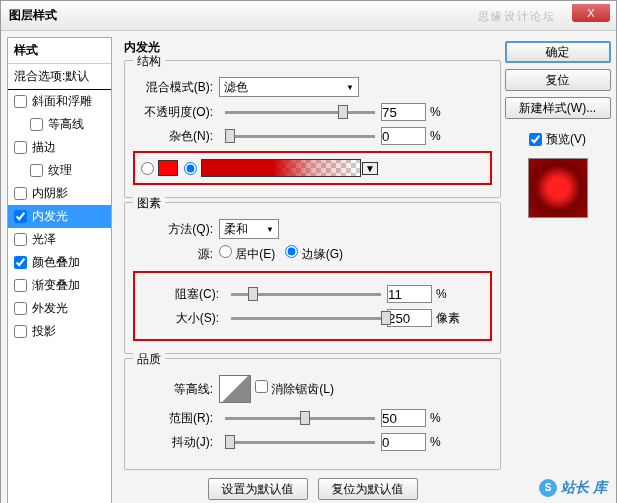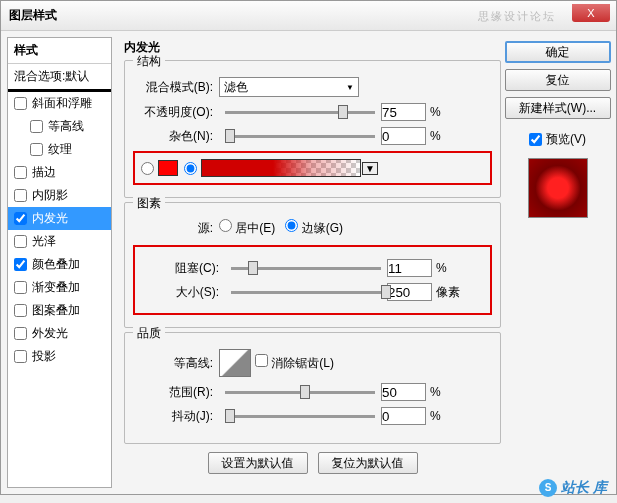--- a/index.html
+++ b/index.html
@@ -5,21 +5,21 @@
 * { box-sizing: border-box; margin: 0; padding: 0; }
 body { font-family: "Microsoft YaHei", SimSun, sans-serif; font-size: 12px; background: #f0f0f0; width: 617px; height: 503px; overflow: hidden; position: relative; }
 .dialog { width: 617px; background: #f4f4f4; border: 1px solid #999; }
 .titlebar { height: 30px; background: linear-gradient(#fdfdfd, #e8e8e8); display: flex; align-items: center; padding: 0 8px; border-bottom: 1px solid #ccc; position: relative; }
 .titlebar .title { font-weight: bold; }
 .close-btn { position: absolute; right: 6px; top: 3px; width: 38px; height: 18px; background: linear-gradient(#e07070, #c83030); color: #fff; text-align: center; border-radius: 0 0 3px 3px; font-size: 11px; line-height: 18px; cursor: pointer; }
 .watermark-top { position: absolute; right: 60px; top: 8px; color: #bbb; font-size: 11px; letter-spacing: 2px; }
 .content { display: flex; padding: 6px; }
 .sidebar { width: 105px; border: 1px solid #aaa; background: #fff; margin-right: 8px; }
 .sidebar-header { padding: 4px 6px; border-bottom: 1px solid #ccc; font-weight: bold; }
-.sidebar-sub { padding: 4px 6px; border-bottom: 3px solid #000000; }
+.sidebar-sub { padding: 4px 6px; border-bottom: 1px solid #000000; }
 .sidebar-item { display: flex; align-items: center; padding: 3px 6px; cursor: pointer; }
 .sidebar-item.selected { background: #3399ff; color: #fff; }
 .sidebar-item input[type=checkbox] { margin-right: 5px; }
 .sidebar-item.indent { padding-left: 22px; }
 .main { flex: 1; position: relative; }
 .main-title { font-weight: bold; margin: 2px 0 4px 4px; }
 .group { border: 1px solid #bbb; border-radius: 2px; margin: 4px; padding: 10px 8px 12px 8px; position: relative; }
 .group-title { position: absolute; top: -8px; left: 8px; background: #f4f4f4; padding: 0 4px; }
 .row { display: flex; align-items: center; margin: 6px 0; }
 .row-label { width: 80px; text-align: right; margin-right: 6px; }
@@ -64,51 +64,47 @@
       <div class="sidebar-sub">混合选项:默认</div>
       <div id="sidebar-items">
           <div class="sidebar-item">
             <input type="checkbox" style="">
             <span>斜面和浮雕</span>
           </div>
           <div class="sidebar-item indent">
             <input type="checkbox" style="">
             <span>等高线</span>
           </div>
+          <div class="sidebar-item">
+            <input type="checkbox" style="">
+            <span>描边</span>
+          </div>
           <div class="sidebar-item indent">
             <input type="checkbox" style="">
             <span>纹理</span>
-          </div>
-          <div class="sidebar-item">
-            <input type="checkbox" style="">
-            <span>描边</span>
           </div>
           <div class="sidebar-item">
             <input type="checkbox" style="">
             <span>内阴影</span>
           </div>
           <div class="sidebar-item selected">
             <input type="checkbox" checked="" style="">
             <span>内发光</span>
           </div>
           <div class="sidebar-item">
             <input type="checkbox" style="">
             <span>光泽</span>
           </div>
           <div class="sidebar-item">
             <input type="checkbox" checked="" style="">
             <span>颜色叠加</span>
           </div>
           <div class="sidebar-item">
             <input type="checkbox" style="">
             <span>渐变叠加</span>
-          </div>
-          <div class="sidebar-item">
-            <input type="checkbox" style="">
-            <span>图案叠加</span>
           </div>
           <div class="sidebar-item">
             <input type="checkbox" style="">
             <span>外发光</span>
           </div>
           <div class="sidebar-item">
             <input type="checkbox" style="">
             <span>投影</span>
           </div>
         </div>
@@ -150,20 +146,26 @@
           </label>
           <label class="radio-swatch">
             <input type="radio" name="glowcolor" checked="" style="">
             <span class="gradient-swatch"></span>
           </label>
         </div>
       </div>
 
       <div class="group">
         <span class="group-title">图素</span>
+        <div class="row">
+          <span class="row-label">方法(Q):</span>
+          <div class="select">
+              <span>柔和</span>
+            </div>
+        </div>
         <div class="row">
           <span class="row-label">源:</span>
           <div class="radio-group">
             <label><input type="radio" name="src" style=""> <span>居中(E)</span></label>
             <label><input type="radio" name="src" checked="" style=""> <span>边缘(G)</span></label>
           </div>
         </div>
         <div class="red-outline" style="padding:6px 4px; margin-top:8px">
           <div class="row">
             <span class="row-label">阻塞(C):</span>

